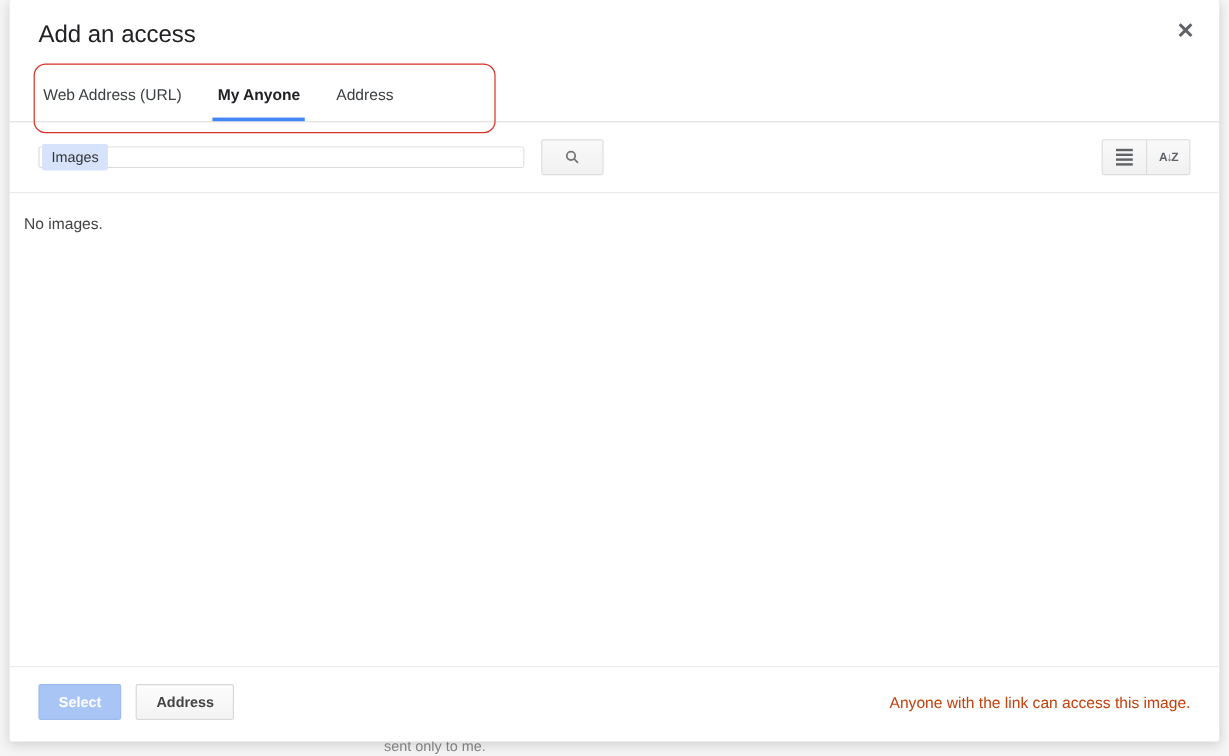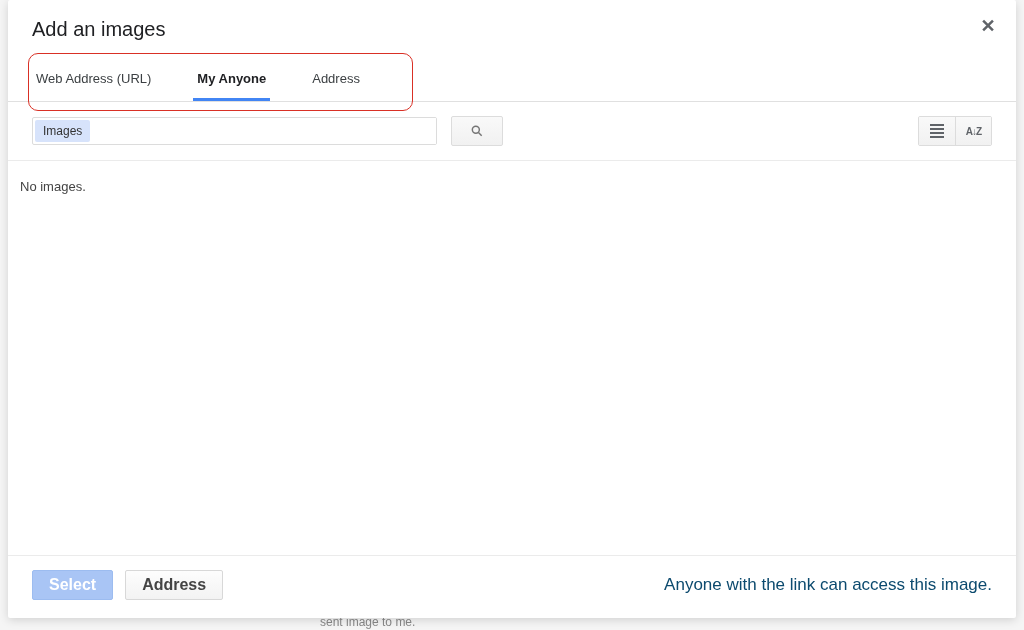--- a/index.html
+++ b/index.html
@@ -56,21 +56,21 @@
       left: 20px;
       width: 385px;
       height: 58px;
       border: 1.5px solid #d93025;
       border-radius: 10px;
       pointer-events: none;
     }
     .tabs {
       display: flex;
       padding-left: 24px;
-      gap: 38px;
+      gap: 22px;
     }
     .tab {
       padding: 8px 4px 12px 4px;
       font-size: 13px;
       color: #3c4043;
       cursor: pointer;
       position: relative;
       border-bottom: 3px solid transparent;
     }
     .tab.active {
@@ -83,21 +83,21 @@
       align-items: center;
       padding: 14px 24px;
       gap: 14px;
       border-bottom: 1px solid #ebebeb;
     }
     .breadcrumb-search {
       display: flex;
       align-items: center;
       border: 1px solid #dcdcdc;
       border-radius: 2px;
-      height: 28px;
+      height: 18px;
       width: 405px;
       background: #fff;
     }
     .breadcrumb-chip {
       background: #d7e3fb;
       color: #333;
       font-size: 12px;
       padding: 4px 8px;
       margin: 2px;
       border-radius: 2px;
@@ -152,41 +152,41 @@
       display: flex;
       align-items: center;
       padding: 14px 24px 18px 24px;
       border-top: 1px solid #ebebeb;
       gap: 12px;
     }
     .btn {
       height: 30px;
       padding: 0 16px;
       border-radius: 2px;
-      font-size: 16px;
+      font-size: 12px;
       font-weight: 700;
       cursor: pointer;
       display: inline-flex;
       align-items: center;
       justify-content: center;
     }
     .btn-primary {
       background: #a9c5f5;
       color: #fff;
       border: 1px solid #9cbcf0;
     }
     .btn-secondary {
       background: linear-gradient(#fdfdfd, #f3f3f3);
       color: #444;
       border: 1px solid #d8d8d8;
     }
     .footer-note {
       margin-left: auto;
-      color: #0c4a6e;
-      font-size: 17px;
+      color: #c2410c;
+      font-size: 13px;
     }
     .bg-text {
       position: absolute;
       color: #888;
       font-size: 12px;
       z-index: -1;
     }
     .list-icon-lines {
       display:flex;
       flex-direction:column;
@@ -195,25 +195,25 @@
     .list-icon-lines span {
       display:block;
       width:14px;
       height:2px;
       background:#5f6368;
     }
   </style>
 </head>
 <body>
 
-<div class="bg-text" style="left:320px; top:615px;">sent image to me.</div>
+<div class="bg-text" style="left:320px; top:615px;">sent only to me.</div>
 
 <div class="modal">
   <div class="modal-header">
-    <div class="modal-title">Add an images</div>
+    <div class="modal-title">Add an access</div>
     <div class="close-btn">
       <span>✕</span>
     </div>
   </div>
 
   <div class="tabs-container">
     <div class="tabs-highlight"></div>
     <div class="tabs">
       <div class="tab">Web Address (URL)</div>
       <div class="tab active">My Anyone</div>

